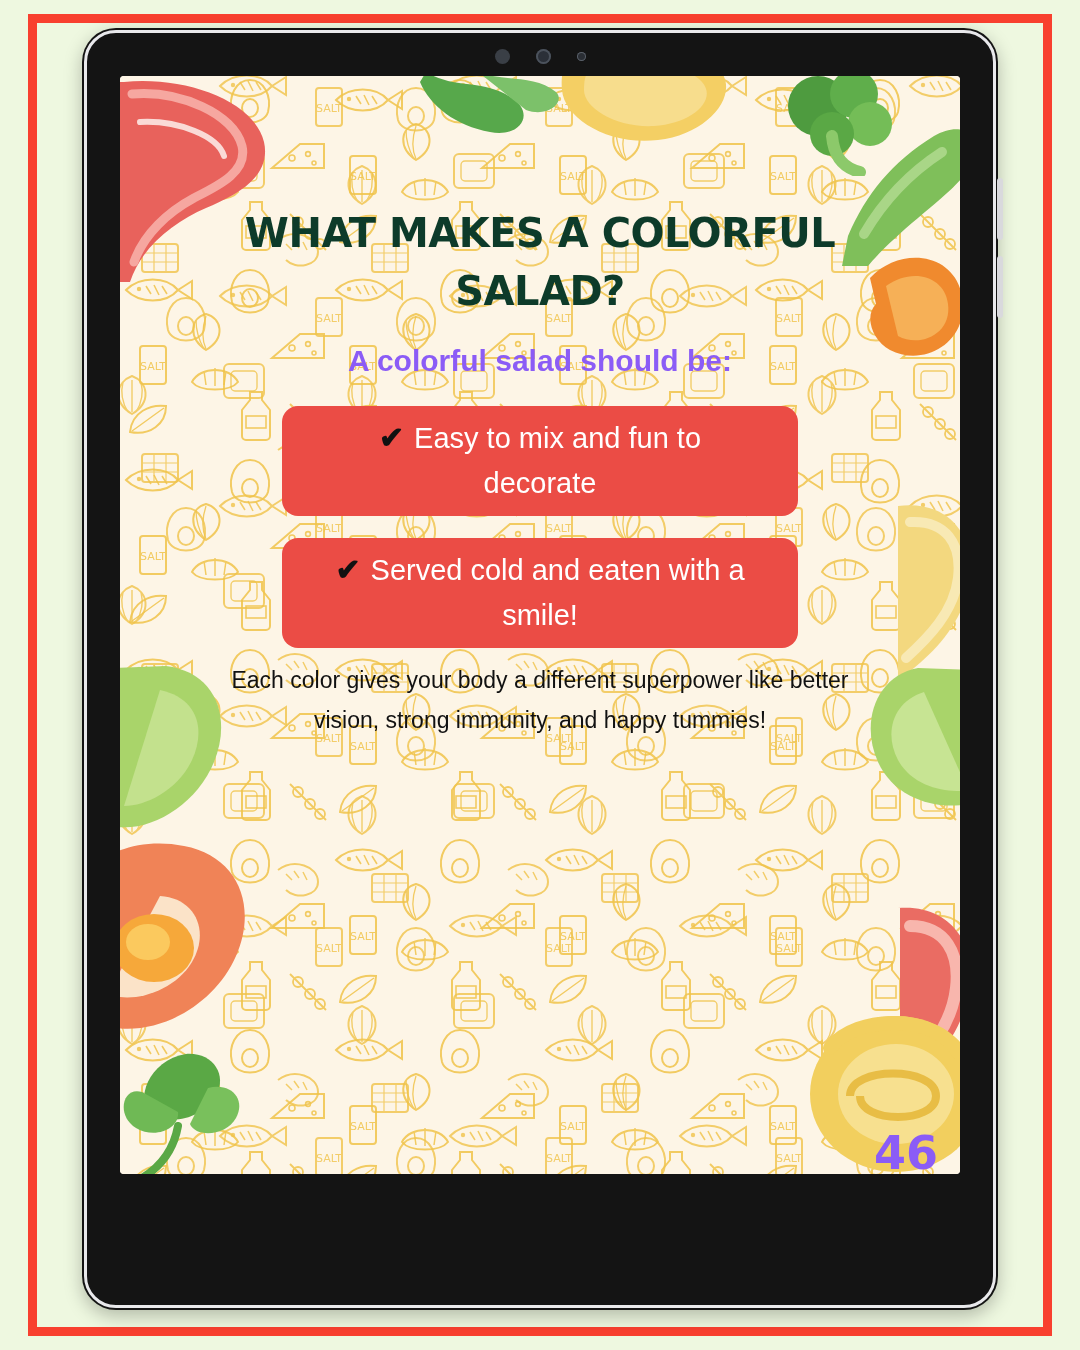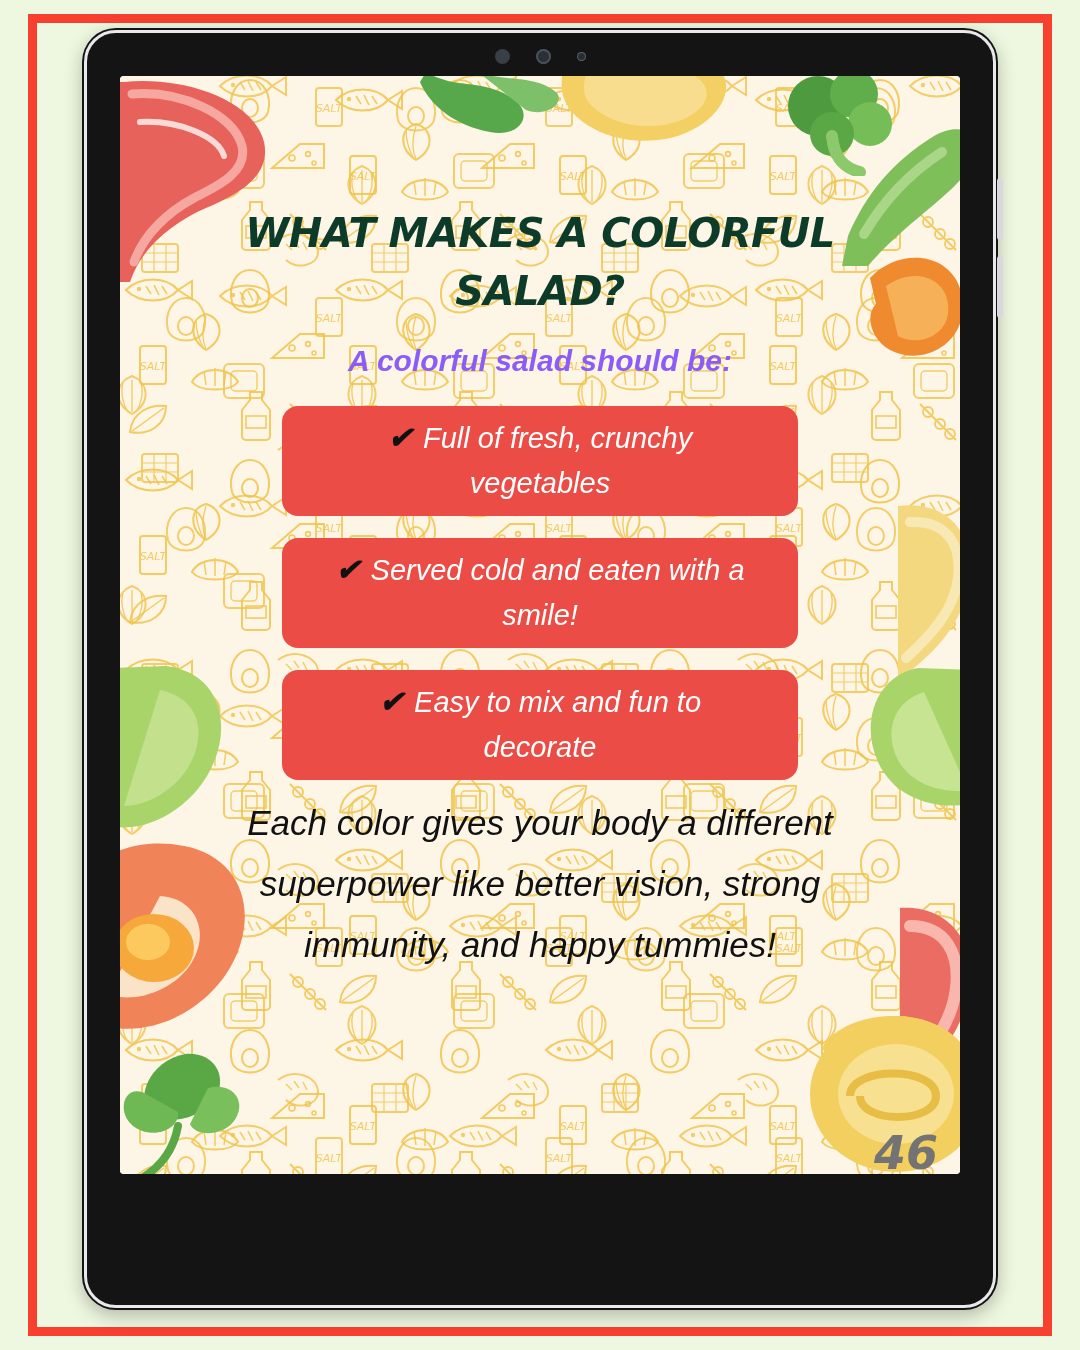--- a/index.html
+++ b/index.html
@@ -94,21 +94,20 @@
   
   .screen {
     position: absolute;
     left: 38px;
     top: 48px;
     width: 840px;
     height: 1098px;
     background: #fdf5e6;
     border-radius: 4px;
     overflow: hidden;
-    font-style: italic;
   }
 
   
   .pattern {
     position: absolute;
     inset: 0;
     opacity: 1;
   }
 
   
@@ -185,34 +184,34 @@
     font-size: 32px;
     font-weight: 900;
     color: #0d3b2a;
     font-family: "DejaVu Sans", sans-serif;
     text-transform: uppercase;
     letter-spacing: -0.3px;
   }
   .body-copy {
     margin: 12px auto 0 auto;
     width: 640px;
-    font-size: 35px;
+    font-size: 23px;
     line-height: 1.75;
     font-weight: 500;
     color: #111111;
     font-family: "Liberation Sans", sans-serif;
     text-align: center;
   }
   .page-number {
     position: absolute;
     right: 22px;
     bottom: -6px;
     font-size: 46px;
     font-weight: 900;
-    color: #737373;
+    color: #8b5cf6;
     font-family: "DejaVu Sans", sans-serif;
   }
 </style>
 </head>
 <body>
 
 <div class="outer-frame"></div>
 
 <div class="tablet">
 
@@ -392,39 +391,34 @@
     </svg>
 
     <div class="content">
 
       <h1 class="headline">WHAT MAKES A COLORFUL SALAD?</h1>
 
       <p class="subhead">A colorful salad should be:</p>
 
       <div class="pill-list">
 
+
+
         <div class="pill">
           <div class="pill-text">
-            <span class="check">✔</span><span>Full of fresh, crunchy vegetables</span>
+            <span class="check">✔</span><span>Easy to mix and fun to decorate</span>
           </div>
         </div>
-
 
         <div class="pill wide">
           <div class="pill-text">
             <span class="check">✔</span><span>Served cold and eaten with a smile!</span>
           </div>
         </div>
 
-        <div class="pill">
-          <div class="pill-text">
-            <span class="check">✔</span><span>Easy to mix and fun to decorate</span>
-          </div>
-        </div>
-
       </div>
 
 
       <p class="body-copy">Each color gives your body a different superpower like better vision, strong immunity, and happy tummies!</p>
 
       <div class="page-number">46</div>
     </div>
 
   </div>
 </div>

